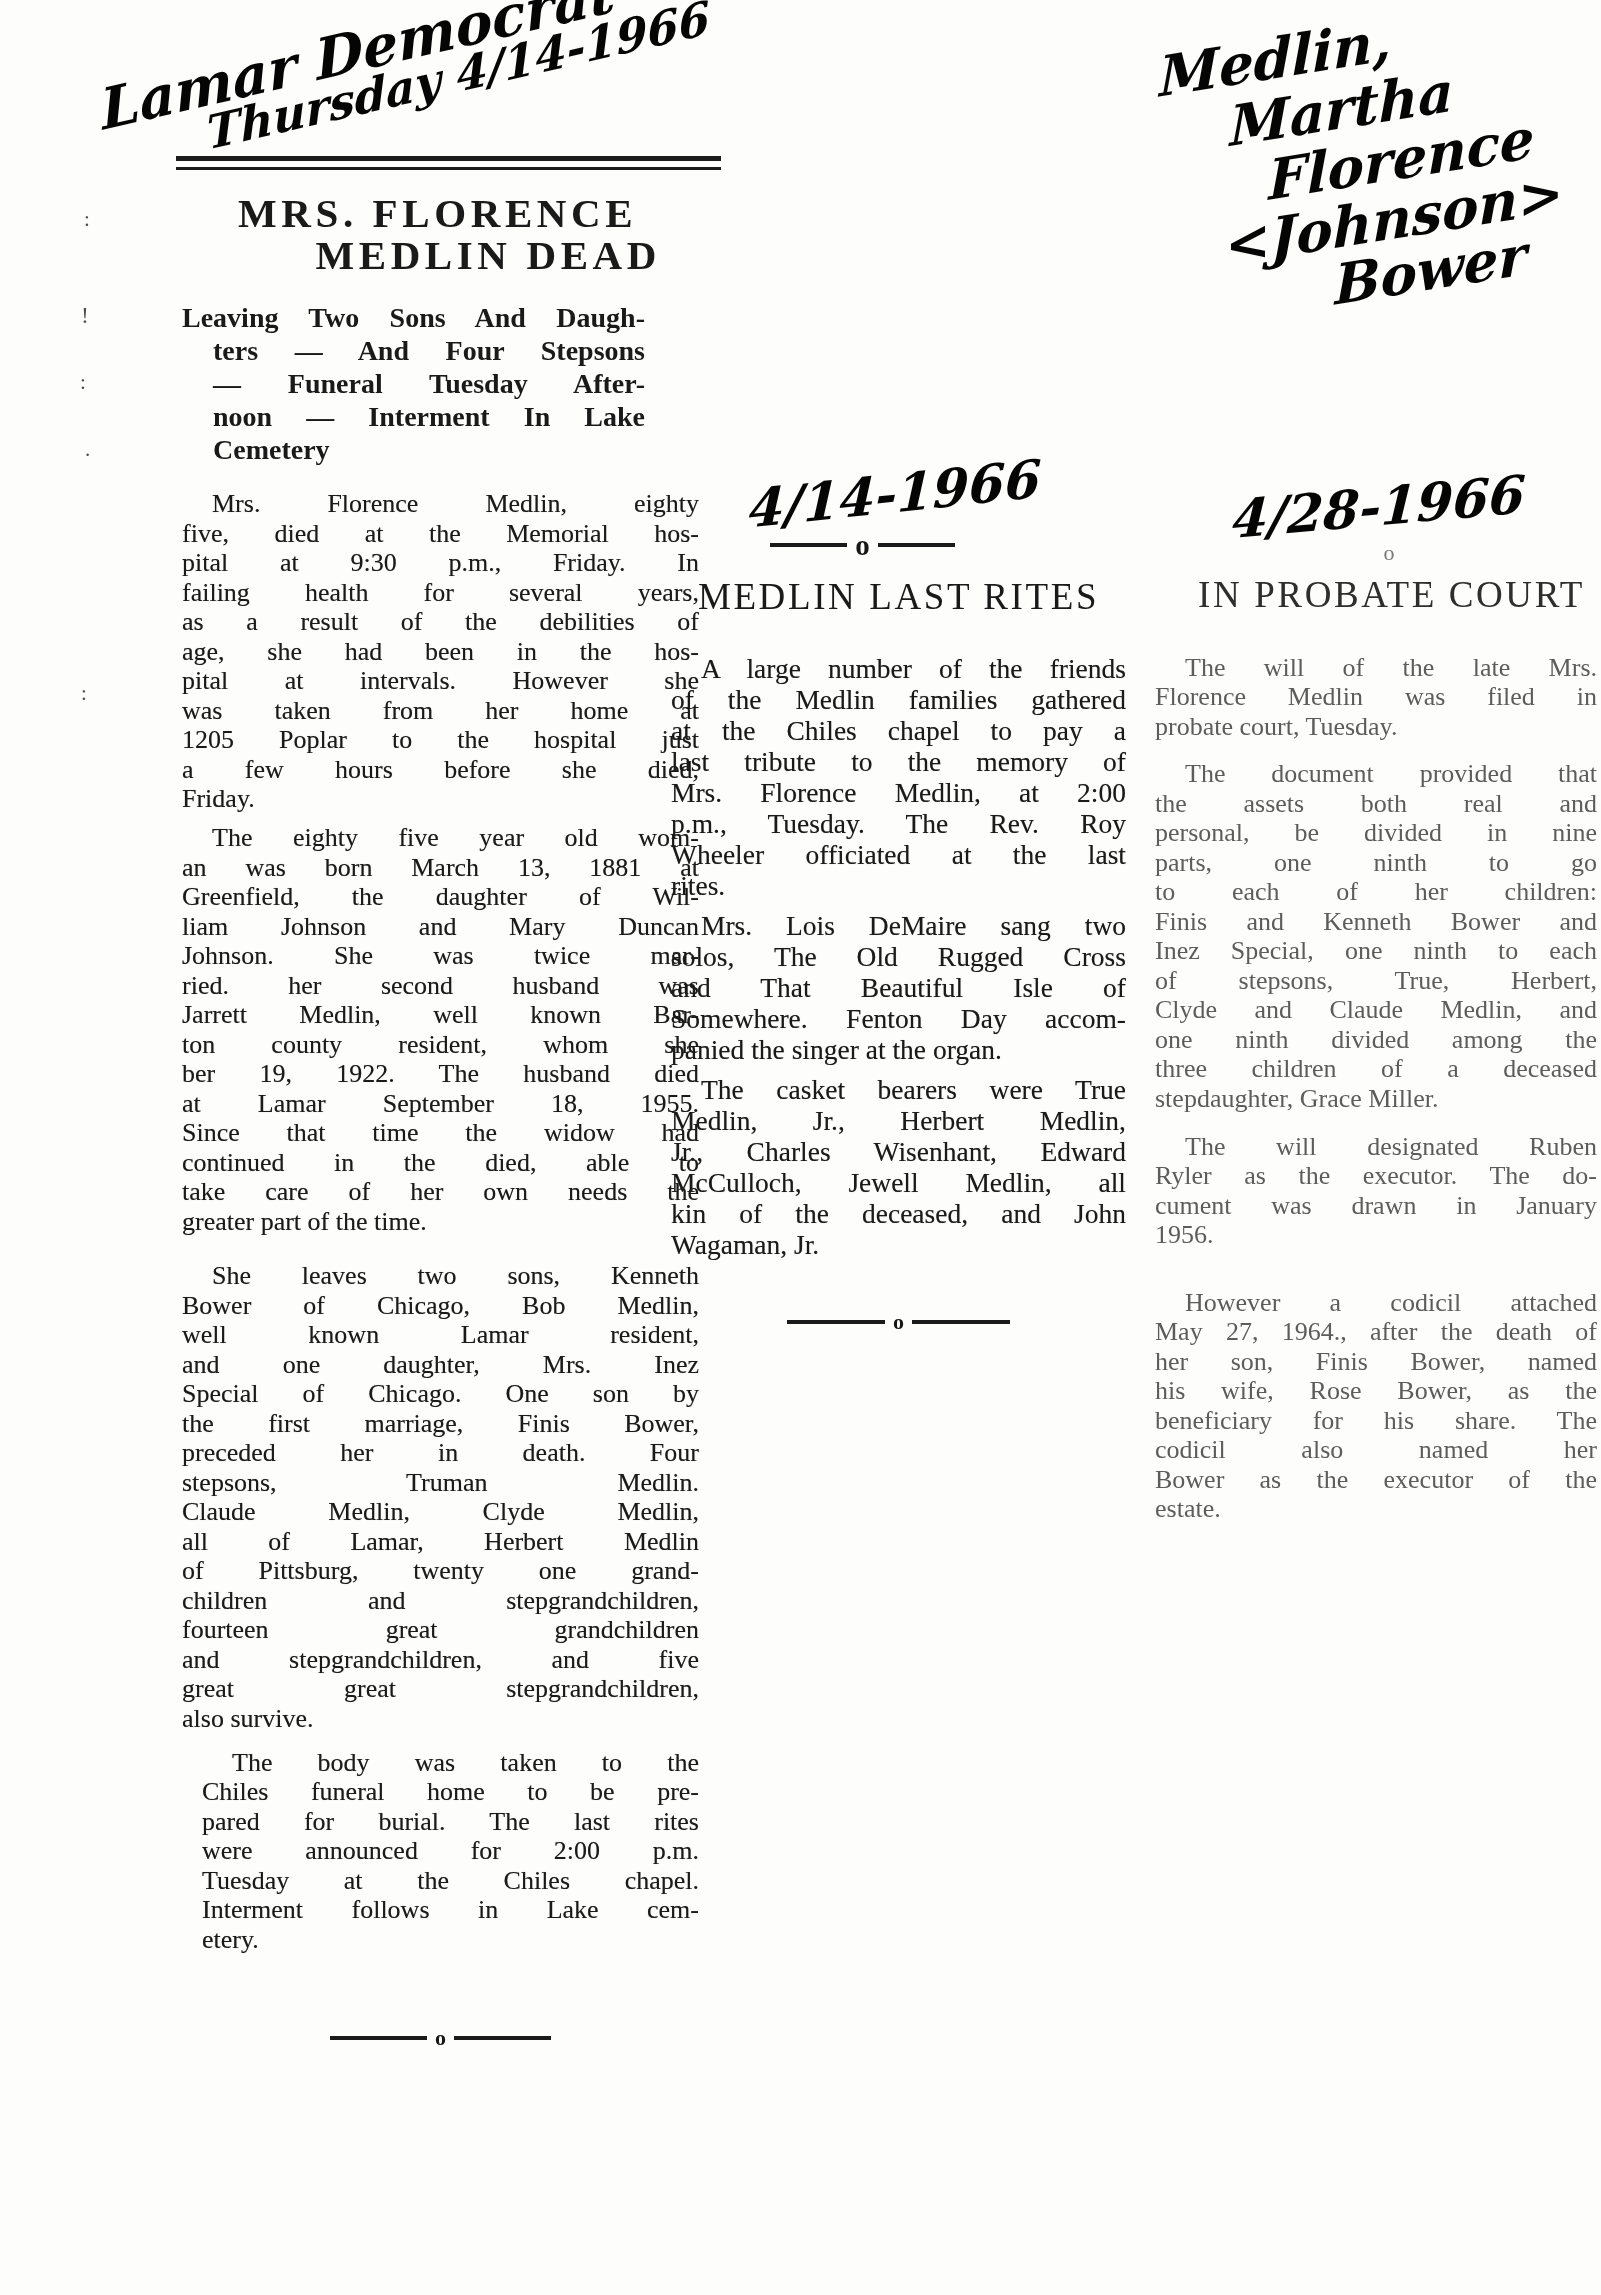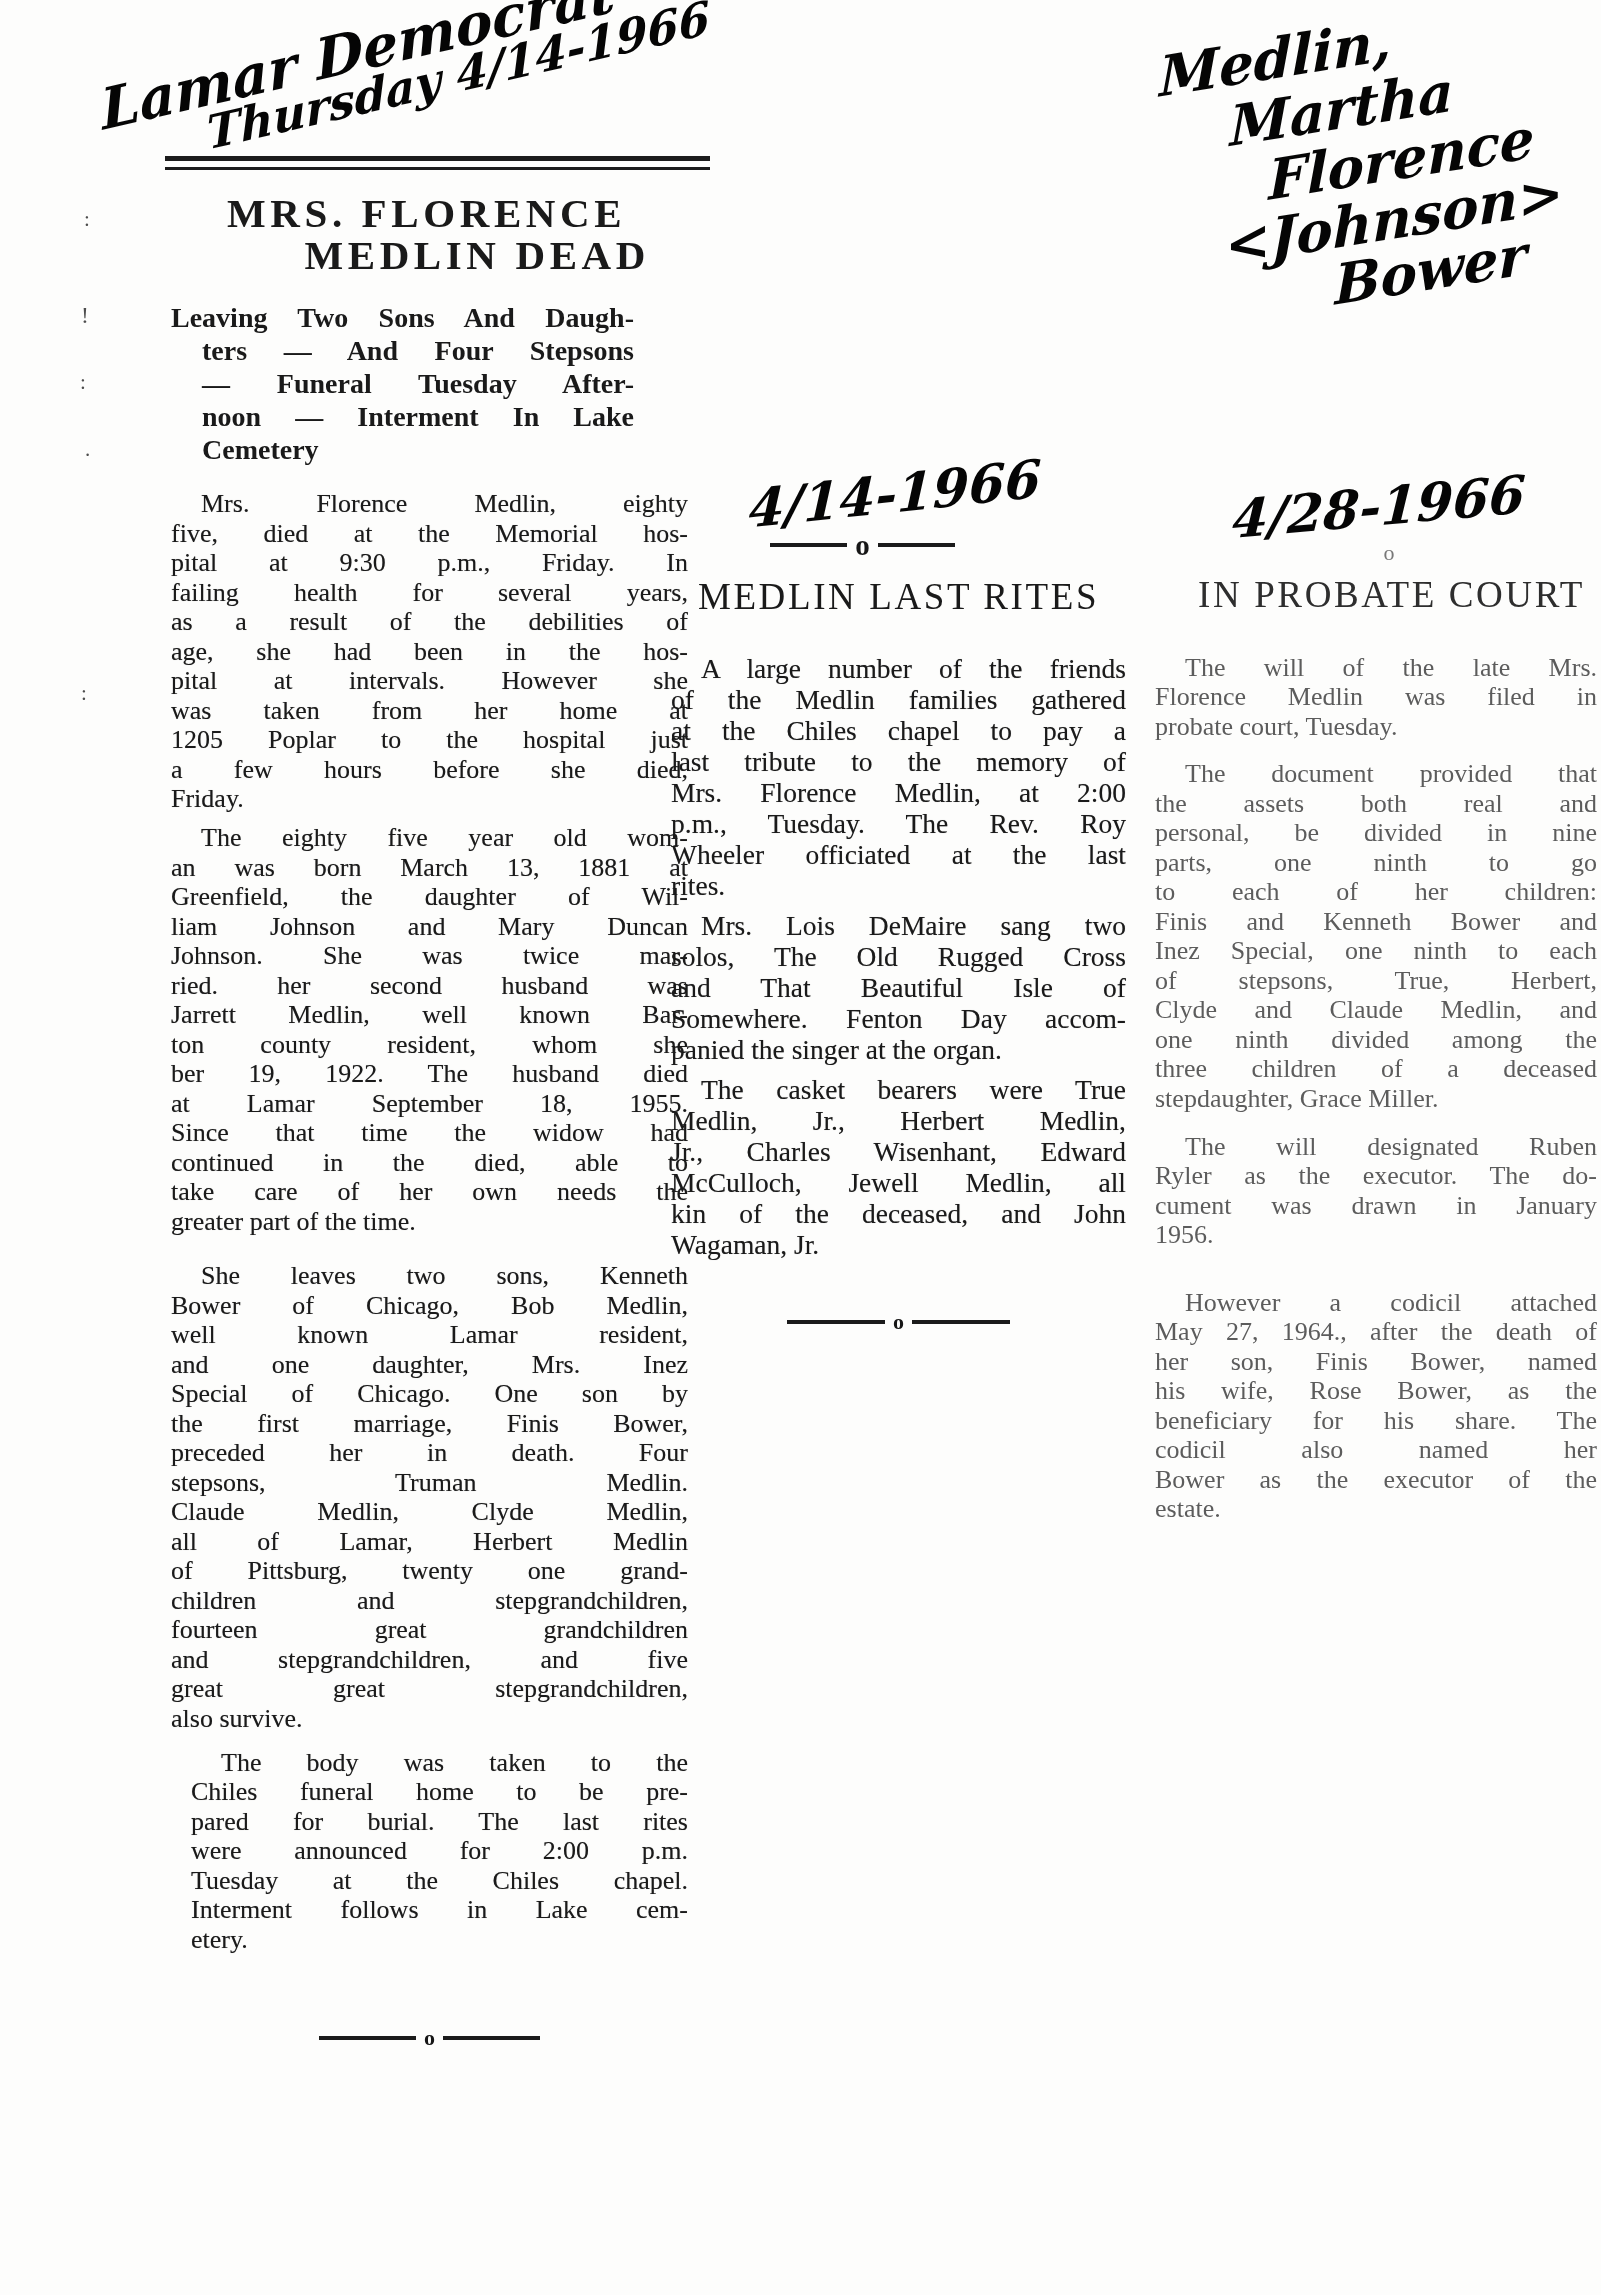--- a/index.html
+++ b/index.html
@@ -18,21 +18,21 @@
   .annot-topleft .hw-l2 { display:block; font-size:46px; margin:-3.9px 0 0 98px; transform:skewX(-10deg); }
   .annot-topright { position:absolute; left:1175px; top:18.3px; transform:rotate(-9deg); }
   .annot-topright span { display:block; font-size:55px; transform:skewX(-9deg); }
   .annot-topright span:nth-child(2) { margin-left:62px; margin-top:5.2px; }
   .annot-topright span:nth-child(3) { margin-left:92px; margin-top:3.9px; }
   .annot-topright span:nth-child(4) { margin-left:39px; margin-top:2.6px; }
   .annot-topright span:nth-child(5) { margin-left:141px; margin-top:1.3px; }
   .hw-date { font-size:52px; transform:rotate(-6deg) skewX(-8deg); width:fit-content; }
   
   .col { position:absolute; }
-  .col1 { left:171px; top:156px; width:517px; }
+  .col1 { left:182px; top:156px; width:517px; }
   .col2 { left:671px; top:468px; width:455px; }
   .col3 { left:1155px; top:481px; width:442px; }
   .double-rule { position:relative; left:-6.5px; width:545px; height:5.9px;
     border-top:5.9px solid #1c1c1c; border-bottom:3.3px solid #1c1c1c; }
   .obit-headline { margin-top:22px; font-weight:bold; font-size:41px; line-height:42px; letter-spacing:4.6px; }
   .obit-headline .l1 { padding-left:56px; }
   .obit-headline .l2 { text-align:right; padding-right:38px; }
   .subhead { margin-top:25px; width:463px; font-weight:bold; font-size:28px; line-height:33px; }
   .subhead .line { padding-left:31px; }
   .subhead .line.first { padding-left:0; }

